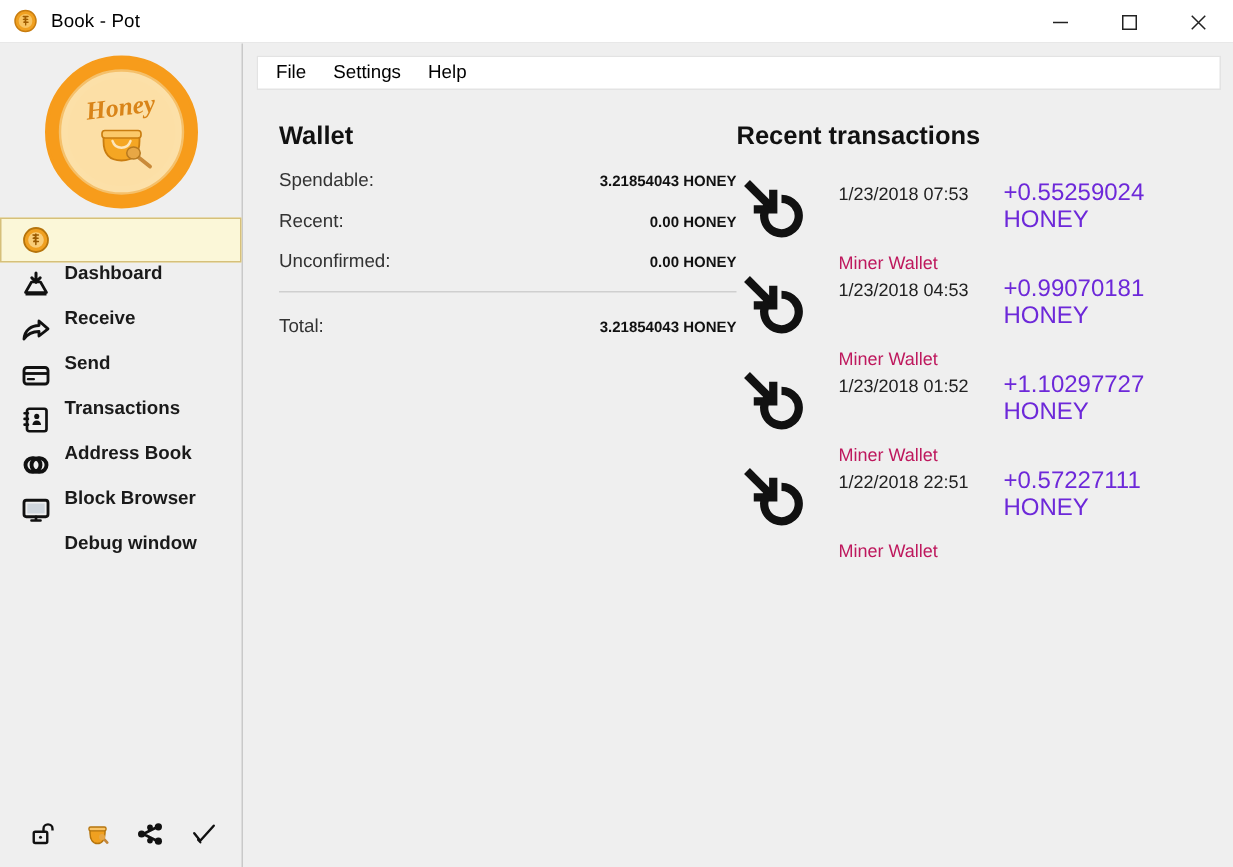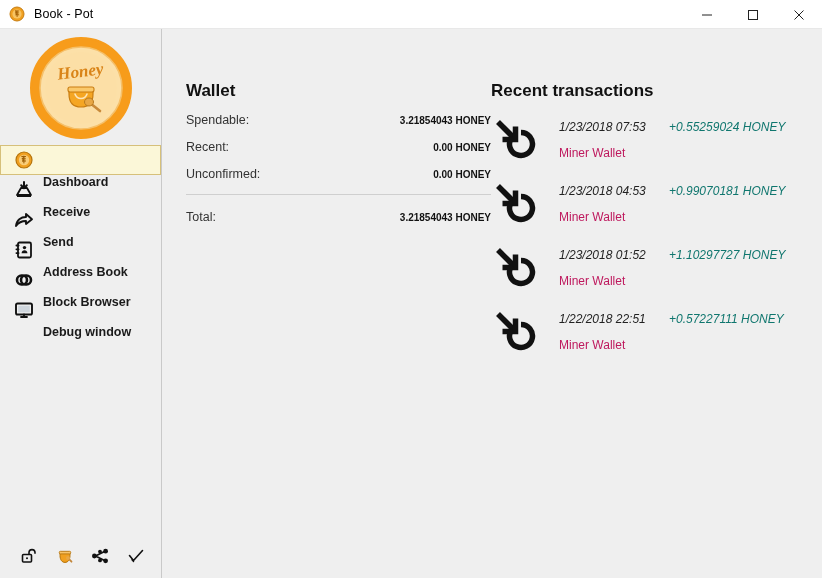--- a/index.html
+++ b/index.html
@@ -211,31 +211,30 @@
   .tx-body {
     margin-left: 20px;
     padding-top: 7px;
     flex: 1;
     display: flex;
     flex-direction: column;
   }
   .tx-line1 {
     display: flex;
     align-items: baseline;
-    font-style: italic;
   }
   .tx-date {
     font-size: 12px;
     color: #222;
     width: 110px;
     flex: none;
   }
   .tx-amount {
-    font-size: 12px;
-    color: #0f766e;
+    font-size: 16px;
+    color: #6d28d9;
   }
   .tx-label {
     font-size: 12px;
     color: #be185d;
     margin-top: 12px;
   }
 </style>
 </head>
 <body>
 
@@ -317,20 +316,30 @@
 
       <div class="nav-item">
         <span class="nav-icon">
           <svg width="20" height="20" viewBox="0 0 20 20">
             <path d="M2 16c.5-6 5-9 10-9V4l6 5.2L12 14v-3c-4 0-7.5 1.4-10 5z" fill="none" stroke="#111" stroke-width="1.9" stroke-linejoin="round"></path>
           </svg>
         </span>
         <span class="nav-label">Send</span>
       </div>
 
+      <div class="nav-item">
+        <span class="nav-icon">
+          <svg width="20" height="20" viewBox="0 0 20 20">
+            <rect x="2" y="5" width="16" height="11" rx="2" fill="none" stroke="#111" stroke-width="1.9"></rect>
+            <path d="M2 9h16" stroke="#111" stroke-width="1.9"></path>
+            <path d="M4.6 12.8h4" stroke="#111" stroke-width="1.5" stroke-linecap="round"></path>
+          </svg>
+        </span>
+        <span class="nav-label">Transactions</span>
+      </div>
 
       <div class="nav-item">
         <span class="nav-icon">
           <svg width="20" height="20" viewBox="0 0 20 20">
             <rect x="4" y="2.5" width="13" height="15" rx="1.5" fill="none" stroke="#111" stroke-width="1.8"></rect>
             <path d="M2.4 5.5h2.2M2.4 9.3h2.2M2.4 13.1h2.2" stroke="#111" stroke-width="1.8" stroke-linecap="round"></path>
             <circle cx="10.5" cy="7.6" r="1.7" fill="#111"></circle>
             <path d="M7.6 13.3c0-1.8 1.3-3 2.9-3s2.9 1.2 2.9 3z" fill="#111"></path>
           </svg>
         </span>
@@ -388,20 +397,25 @@
       </span>
       <span class="status-icon">
         <svg width="18" height="18" viewBox="0 0 18 18">
           <path d="M2.5 8.5l4 5L15.5 3.5" fill="none" stroke="#111" stroke-width="1.6" stroke-linecap="round" stroke-linejoin="round"></path>
           <path d="M5 12.8l1.6 1.8" fill="none" stroke="#111" stroke-width="1.4" stroke-linecap="round"></path>
         </svg>
       </span>
     </div>
   </div>
 
+  <div class="menubar">
+    <span class="menu-item">File</span>
+    <span class="menu-item">Settings</span>
+    <span class="menu-item">Help</span>
+  </div>
 
   <div class="content">
 
     <div class="wallet">
       <h2 class="panel-title">Wallet</h2>
 
       <div class="wallet-row">
         <span class="wallet-label">Spendable:</span>
         <span class="wallet-value">3.21854043 HONEY</span>
       </div>

